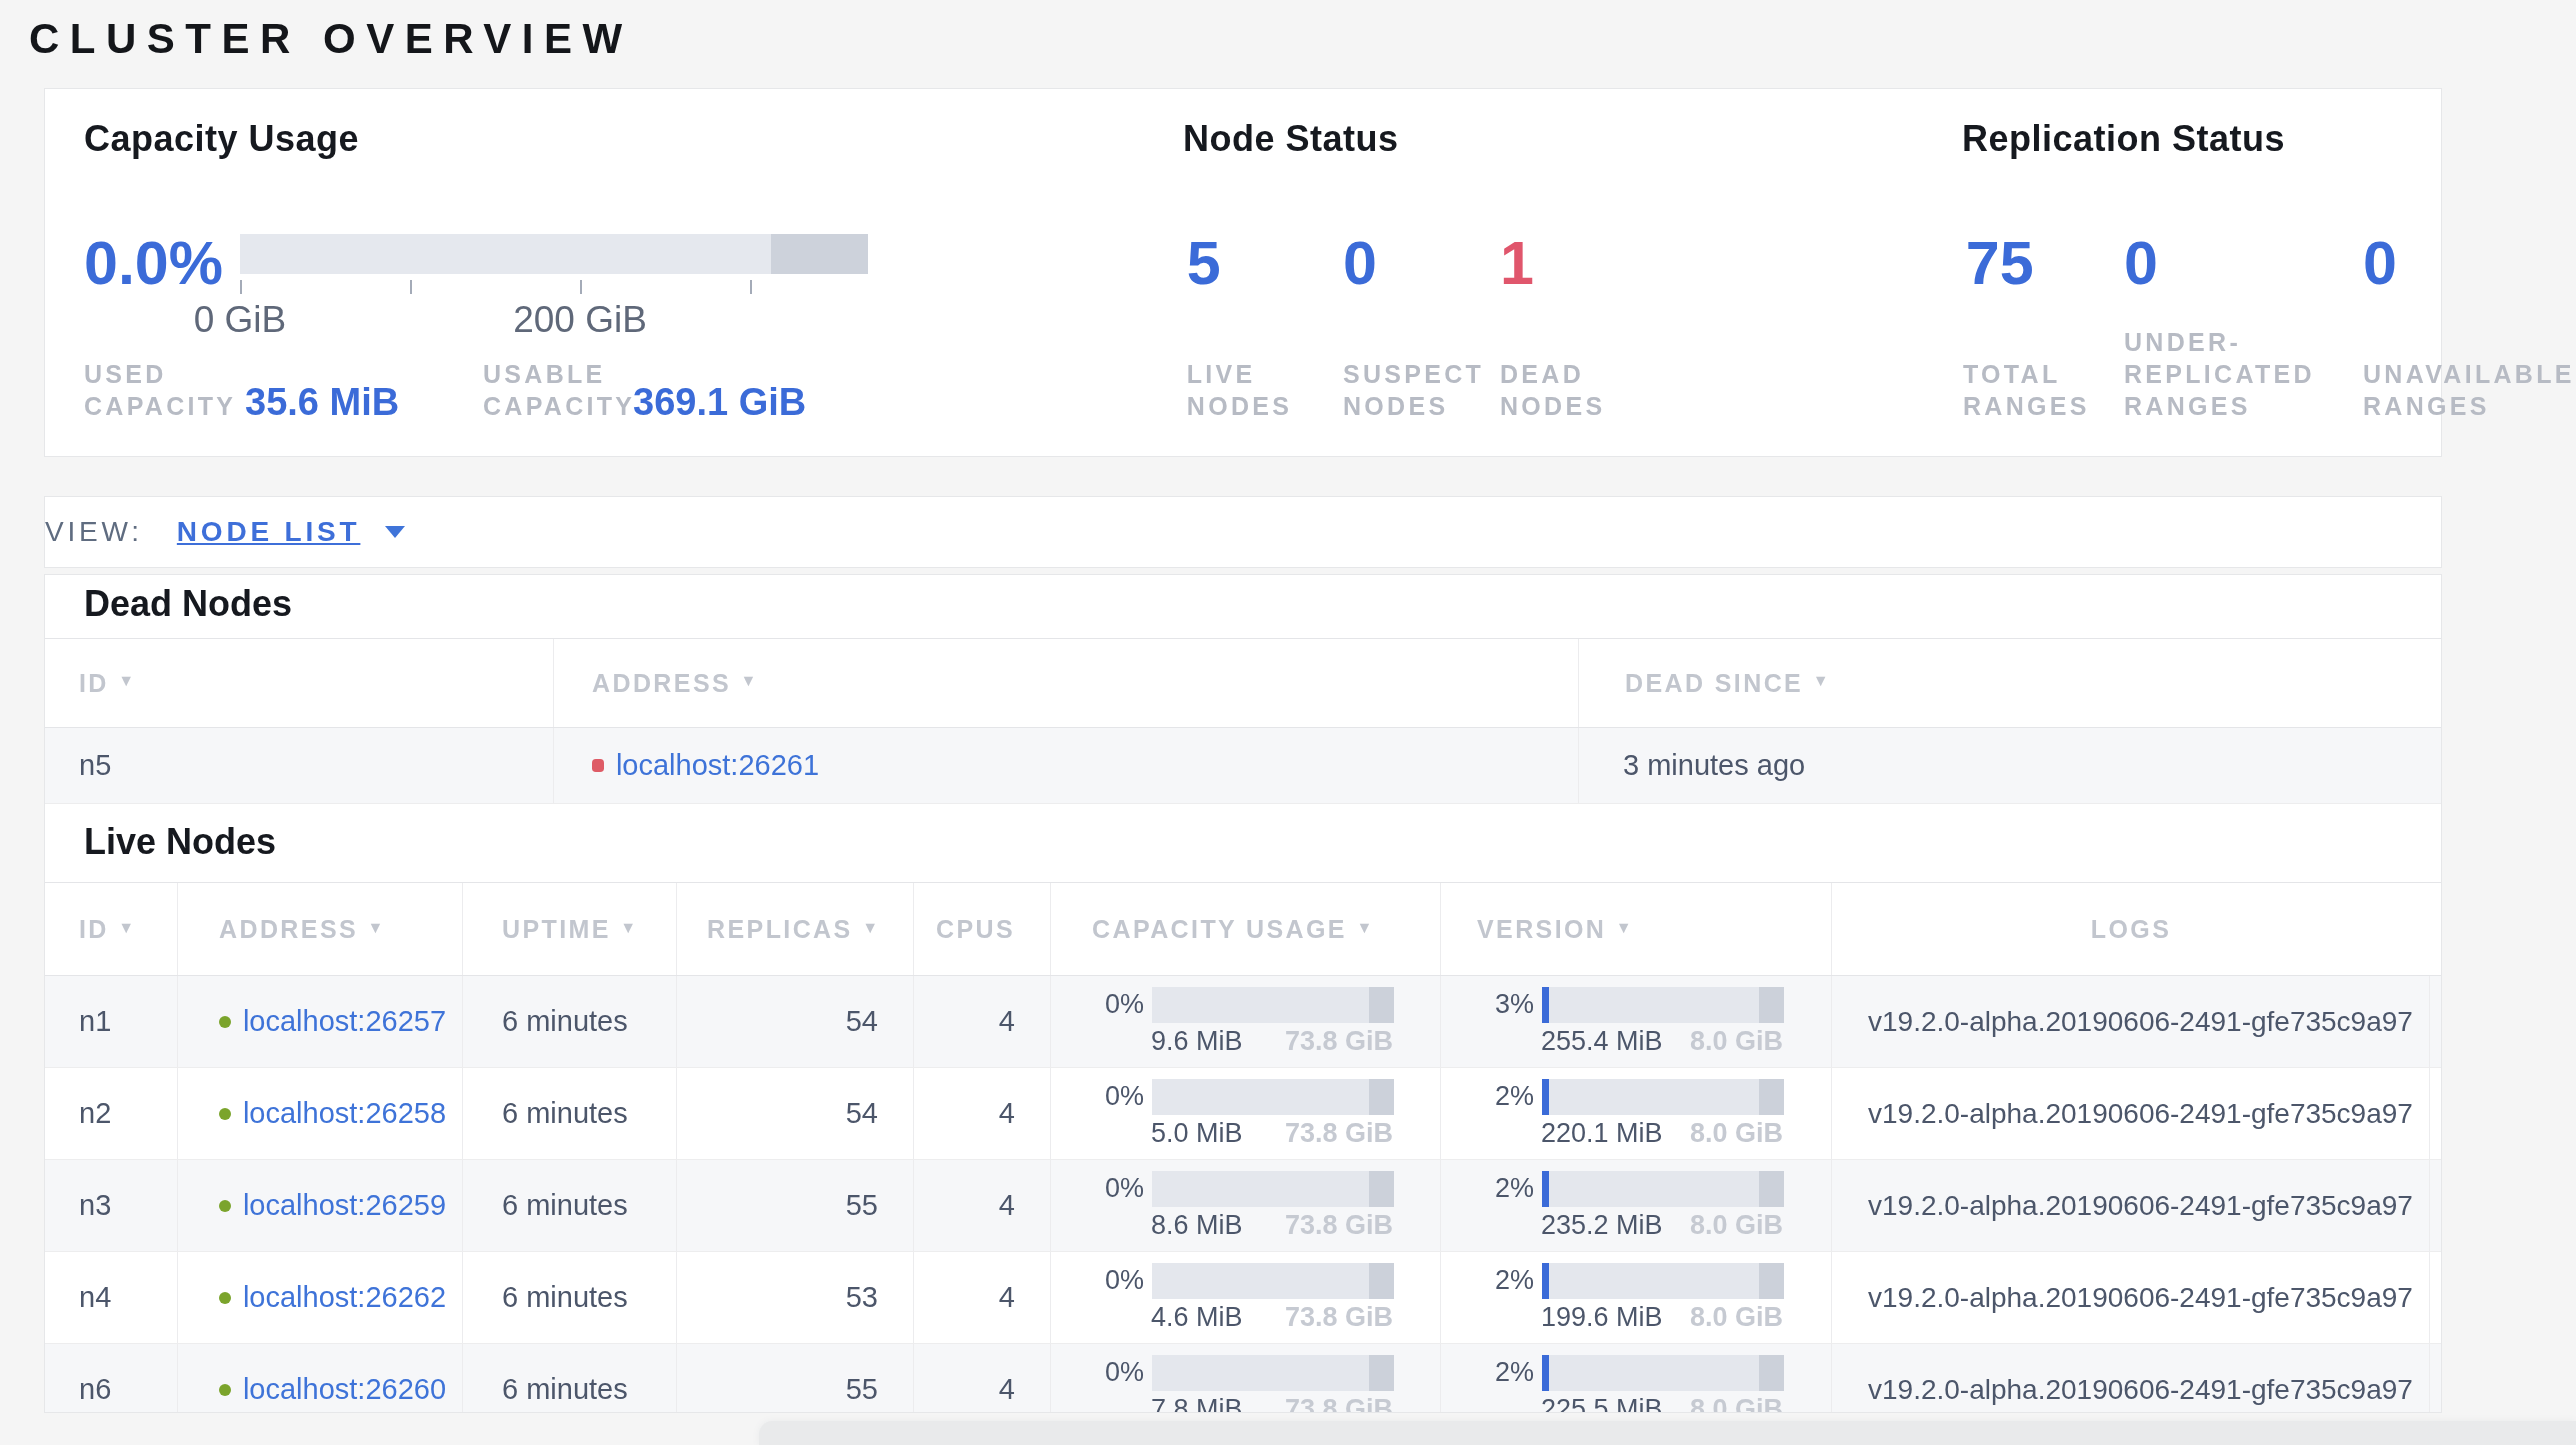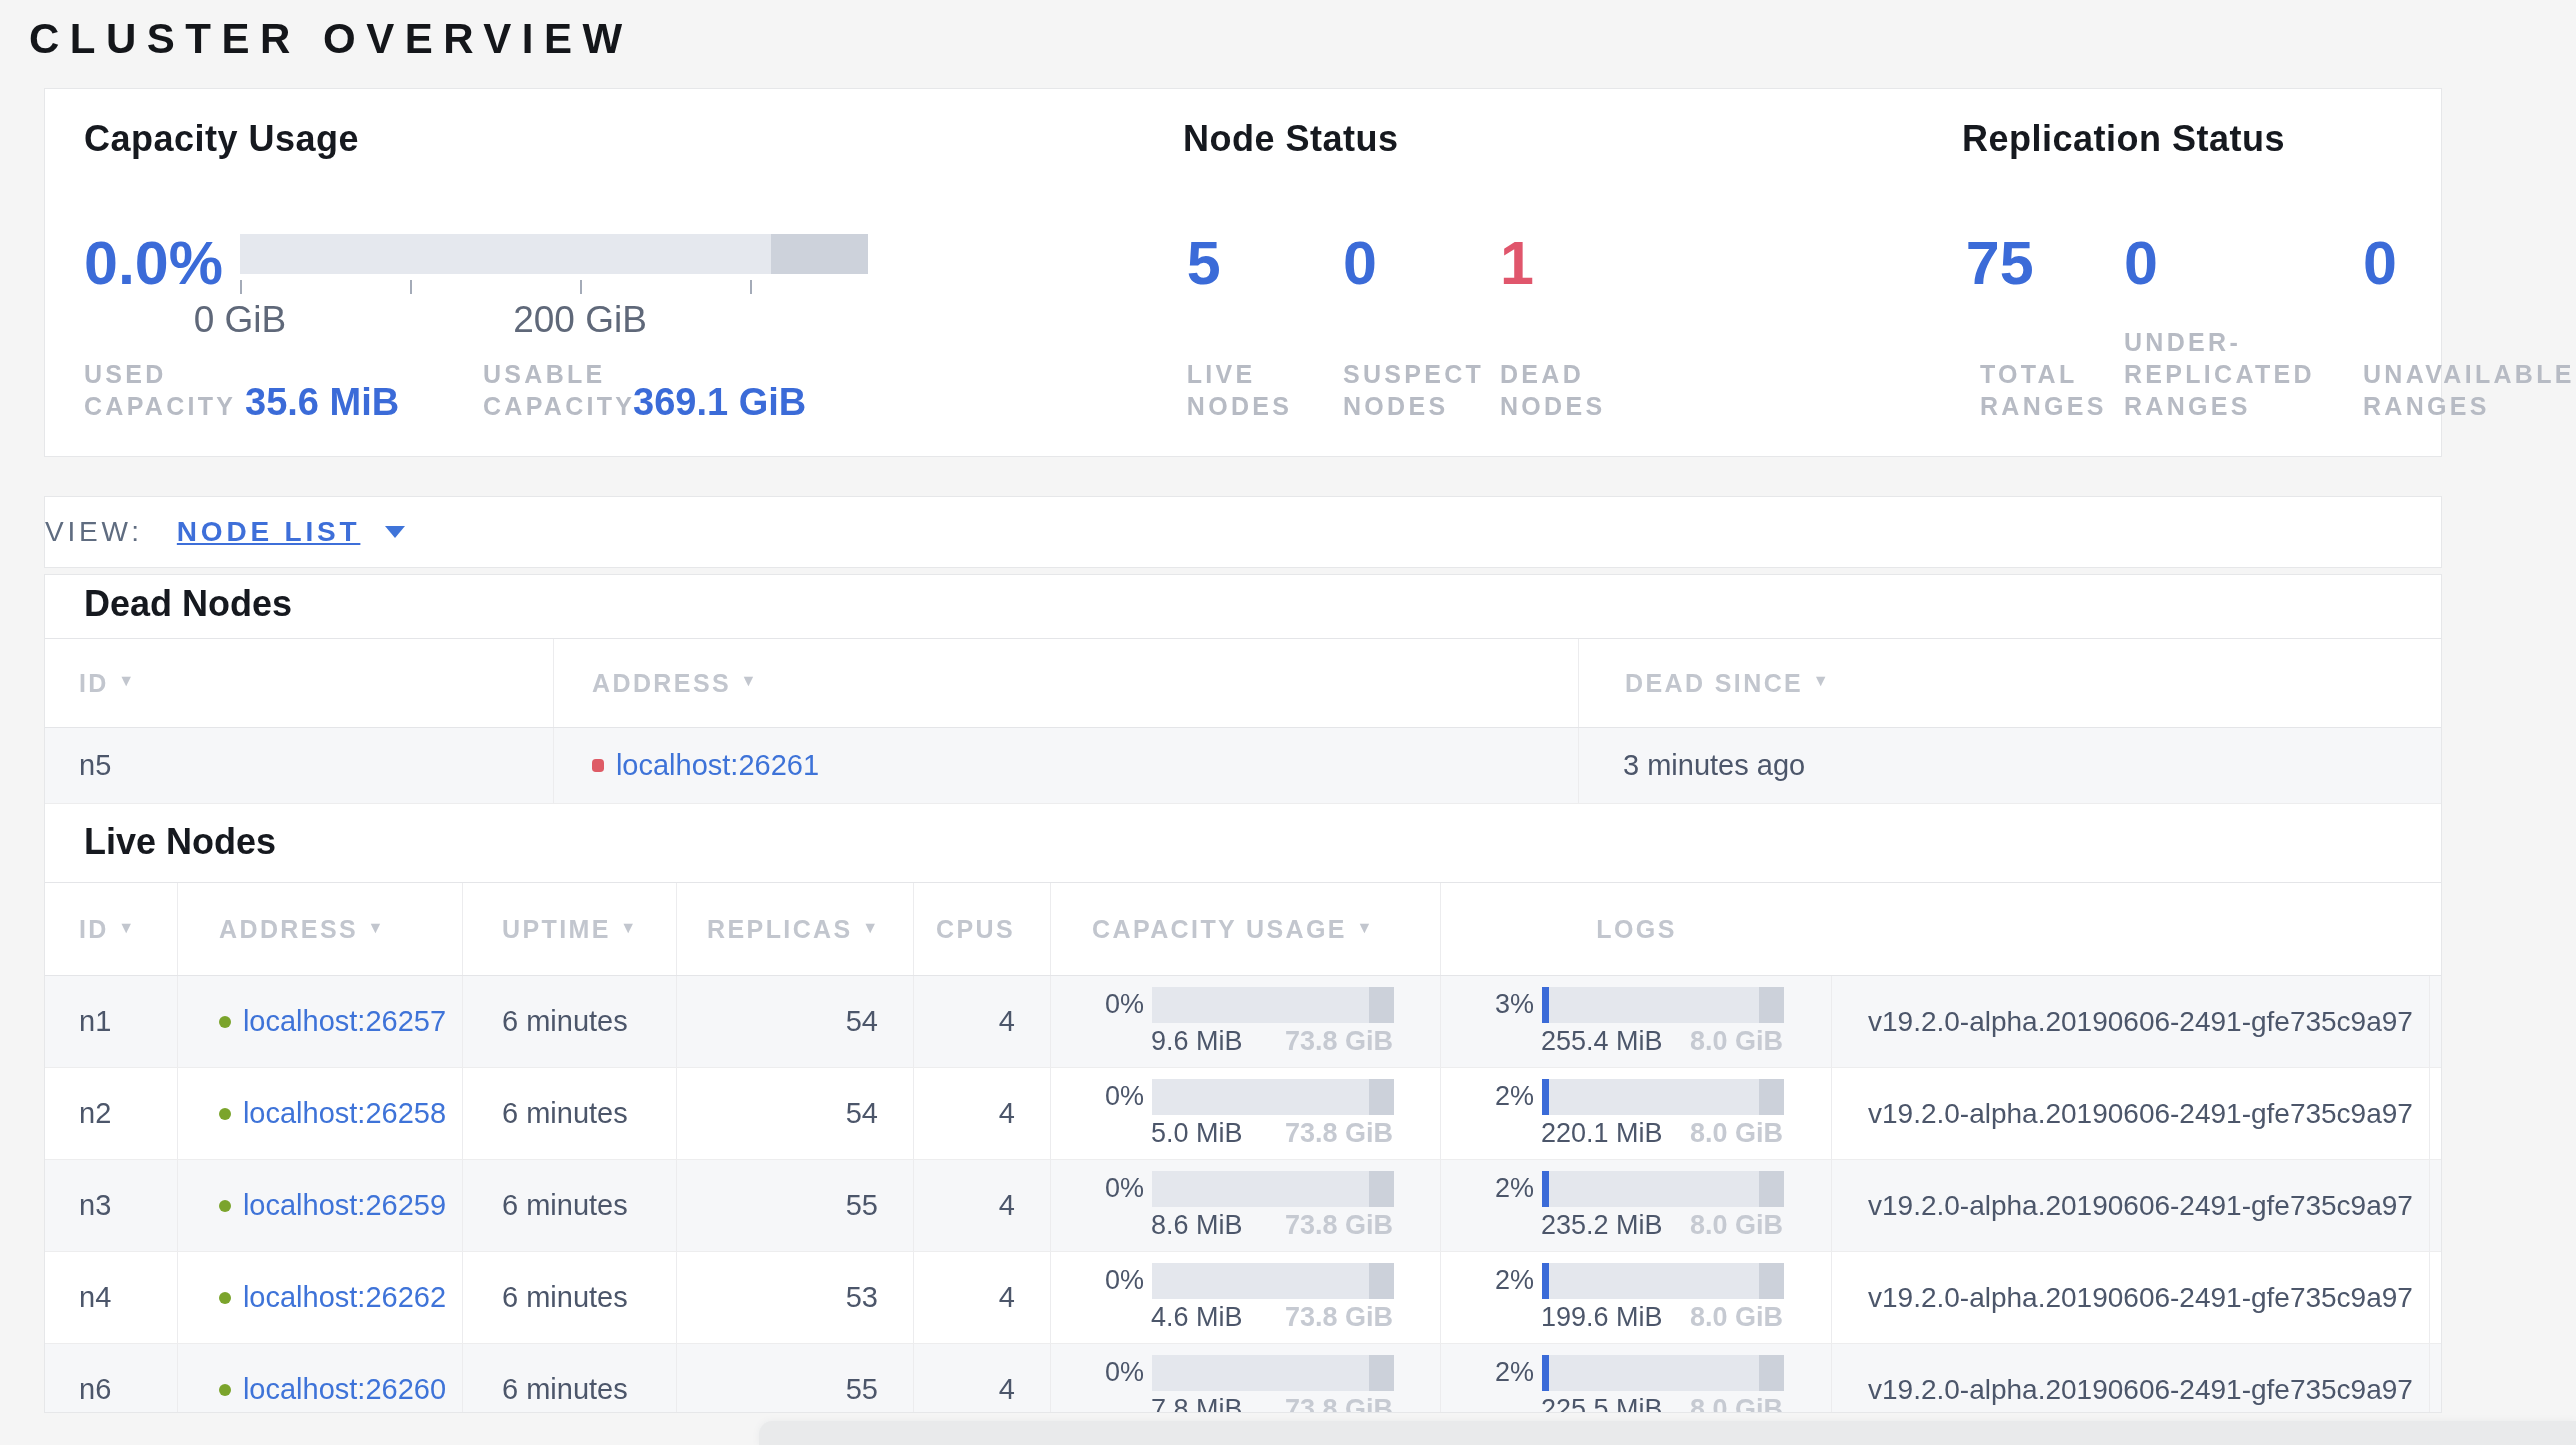--- a/index.html
+++ b/index.html
@@ -134,21 +134,21 @@
 NODES</div>
     <div class="stat-label" style="left:317px">DEAD
 NODES</div>
   </div>
 
   <div class="sec sec-repl">
     <h2>Replication Status</h2>
     <div class="big-num" style="left:3.8px">75</div>
     <div class="big-num" style="left:162px">0</div>
     <div class="big-num" style="left:401px">0</div>
-    <div class="stat-label" style="left:18px">TOTAL
+    <div class="stat-label" style="left:1px">TOTAL
 RANGES</div>
     <div class="stat-label" style="left:162px">UNDER-
 REPLICATED
 RANGES</div>
     <div class="stat-label" style="left:401px">UNAVAILABLE
 RANGES</div>
   </div>
 </section>
 
 <section class="card view-card">
@@ -182,20 +182,21 @@
   <h2 class="tbl-heading live">Live Nodes</h2>
 
   <div>
     <div class="row row-live hrow live">
       <div class="th sortable" style="padding-left:34px">ID</div>
       <div class="th sortable" style="padding-left:41px">ADDRESS</div>
       <div class="th sortable" style="padding-left:39px">UPTIME</div>
       <div class="th sortable right">REPLICAS</div>
       <div class="th right">CPUS</div>
       <div class="th sortable" style="padding-left:41px">CAPACITY USAGE</div>
+      <div class="th sortable" style="padding-left:36px">VERSION</div>
       <div class="th centered">LOGS</div>
     </div>
 
     <div class="row row-live brow live odd">
       <div class="td" style="padding-left:34px">n1</div>
       <div class="td" style="padding-left:41px">
         <span class="dot green"></span>
         <a class="link">localhost:26257</a>
       </div>
       <div class="td" style="padding-left:39px">6 minutes</div>

